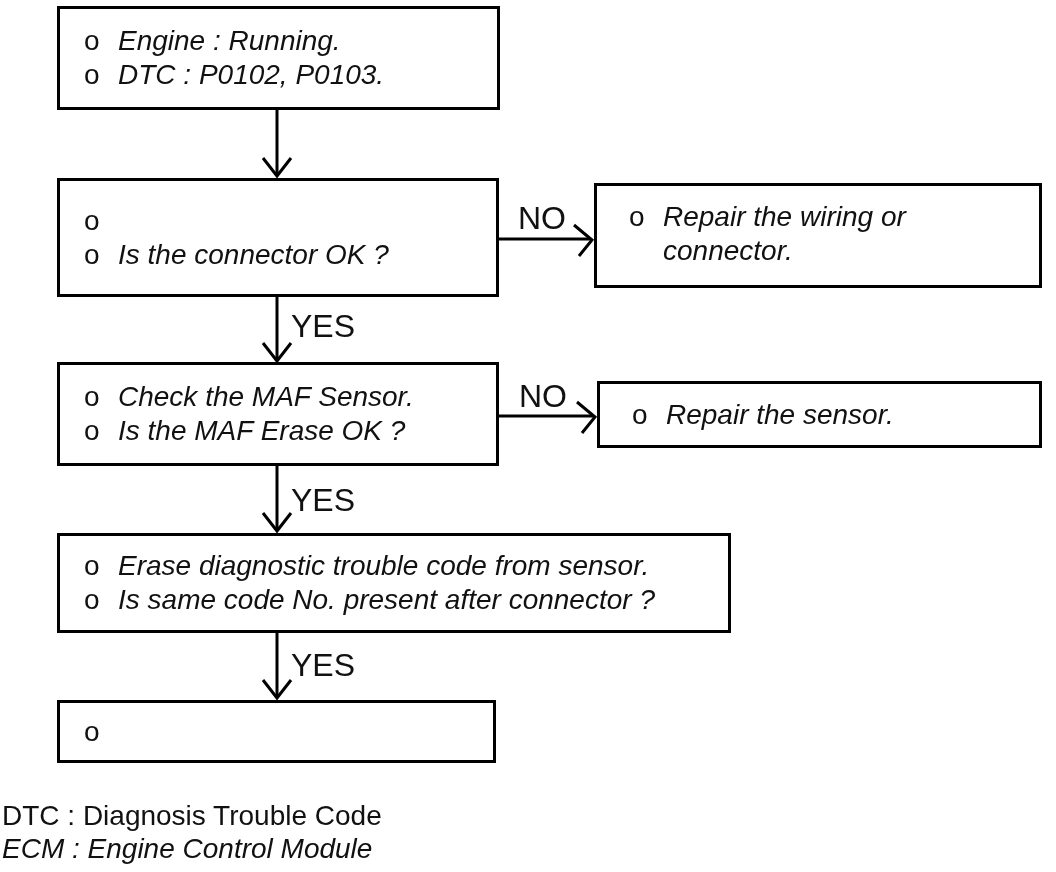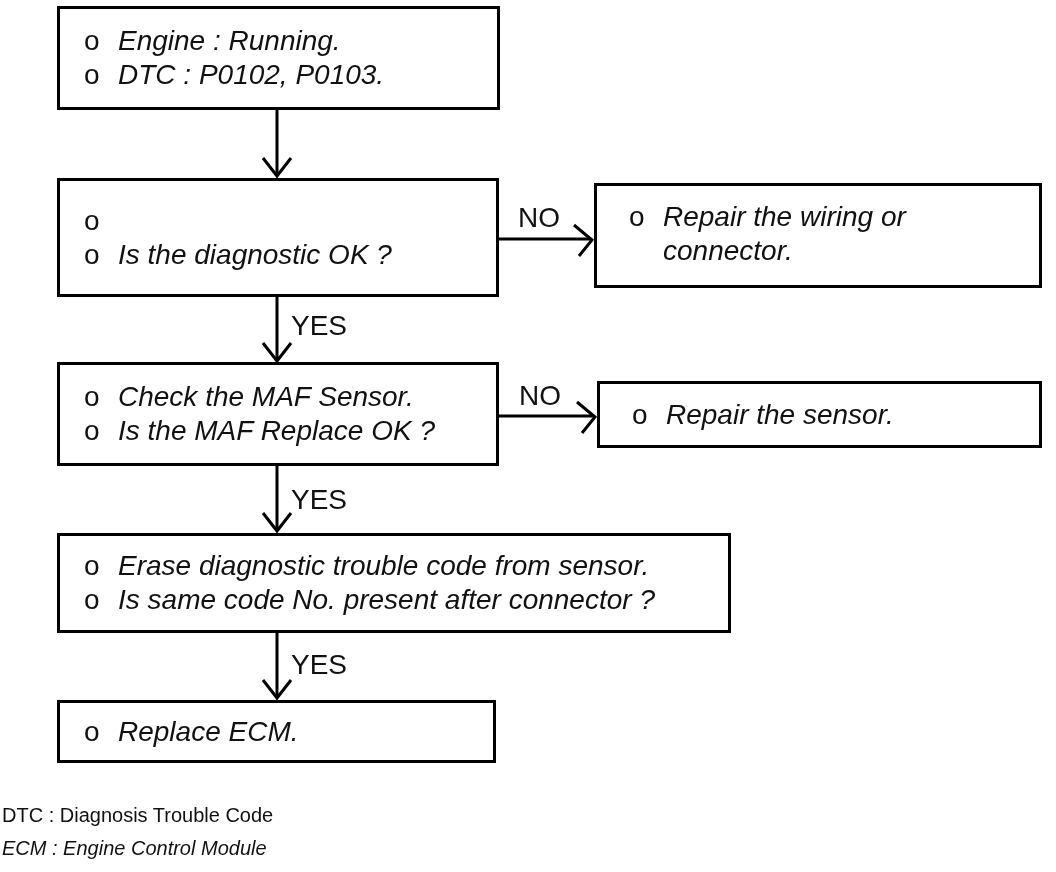--- a/index.html
+++ b/index.html
@@ -40,28 +40,28 @@
   .box.right .item .b {
     flex: 0 0 34px;
     margin-left: 32px;
   }
   .item .t {
     flex: 1;
     font-style: italic;
   }
   .flow-label {
     position: absolute;
-    font-size: 28px;
+    font-size: 32px;
     line-height: 30px;
     white-space: nowrap;
   }
   .footnote {
     position: absolute;
     left: 2px;
-    font-size: 20px;
+    font-size: 28px;
     line-height: 33px;
     white-space: nowrap;
     text-align: center;
   }
   svg.overlay {
     position: absolute;
     left: 0;
     top: 0;
     width: 1056px;
     height: 872px;
@@ -115,39 +115,39 @@
       <span class="t">DTC : P0102, P0103.</span>
     </div>
   </div>
 
   <div class="box" style="left:57px; top:178px; width:442px; height:119px;">
     <div class="item">
       <span class="b">o</span>
     </div>
     <div class="item">
       <span class="b">o</span>
-      <span class="t">Is the diagnostic OK ?</span>
+      <span class="t">Is the connector OK ?</span>
     </div>
   </div>
 
   <div class="box right" style="left:594px; top:183px; width:448px; height:105px; justify-content:flex-start; padding-top:14px;">
     <div class="item">
       <span class="b">o</span>
       <span class="t">Repair the wiring or connector.</span>
     </div>
   </div>
 
   <div class="box" style="left:57px; top:362px; width:442px; height:104px;">
     <div class="item">
       <span class="b">o</span>
       <span class="t">Check the MAF Sensor.</span>
     </div>
     <div class="item">
       <span class="b">o</span>
-      <span class="t">Is the MAF Replace OK ?</span>
+      <span class="t">Is the MAF Erase OK ?</span>
     </div>
   </div>
 
   <div class="box right" style="left:597px; top:381px; width:445px; height:67px;">
     <div class="item">
       <span class="b">o</span>
       <span class="t">Repair the sensor.</span>
     </div>
   </div>
 
@@ -158,21 +158,20 @@
     </div>
     <div class="item">
       <span class="b">o</span>
       <span class="t">Is same code No. present after connector ?</span>
     </div>
   </div>
 
   <div class="box" style="left:57px; top:700px; width:439px; height:63px;">
     <div class="item">
       <span class="b">o</span>
-      <span class="t">Replace ECM.</span>
     </div>
   </div>
 
   <div class="flow-label" style="left:291px; top:311px;">YES</div>
   <div class="flow-label" style="left:291px; top:485px;">YES</div>
   <div class="flow-label" style="left:291px; top:650px;">YES</div>
   <div class="flow-label" style="left:518px; top:203px;">NO</div>
   <div class="flow-label" style="left:519px; top:381px;">NO</div>
 
   <div class="footnote" style="top:799px;">DTC : Diagnosis Trouble Code</div>

